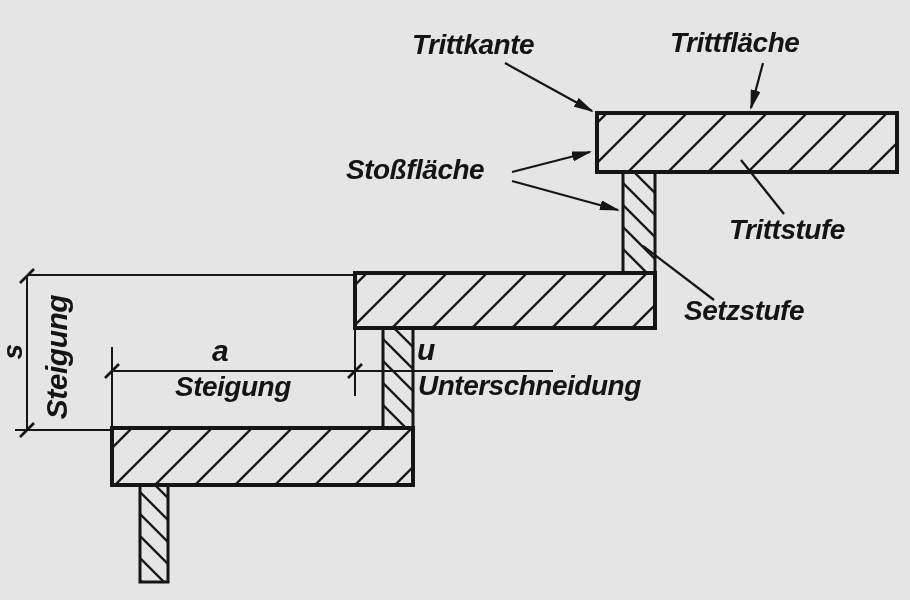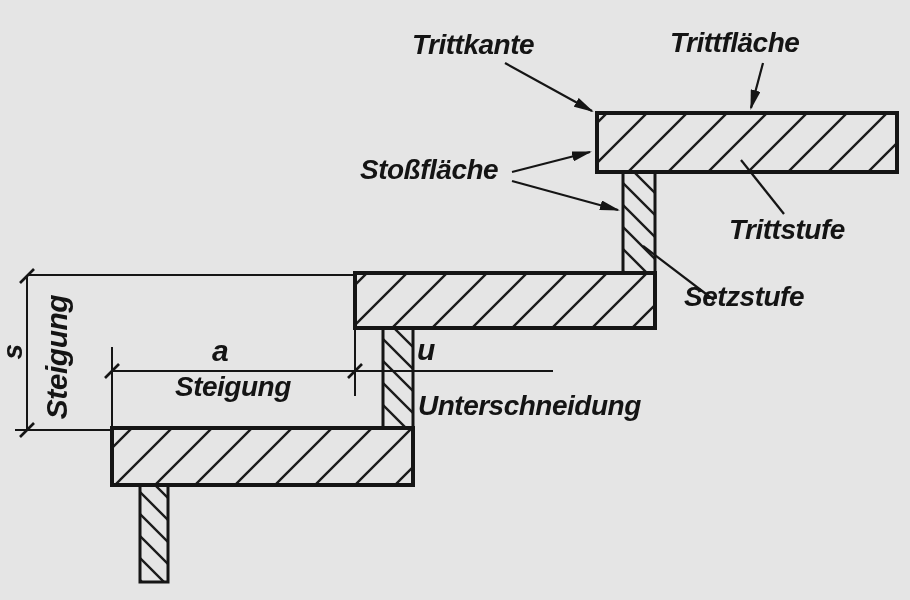--- a/index.html
+++ b/index.html
@@ -88,31 +88,31 @@
       <path d="M512,181 L618,210" marker-end="url(#arrowhead)"></path>
       <path d="M741,160 L784,214"></path>
       <path d="M643,246 L714,300"></path>
     </g>
   </svg>
 
   <div class="lbl fs28" style="left:412px;top:31px;">Trittkante</div>
 
   <div class="lbl fs28" style="left:670px;top:29px;">Trittfläche</div>
 
-  <div class="lbl fs28" style="left:360px;top:156px;">Stoßfläche</div>
+  <div class="lbl fs28" style="left:346px;top:156px;">Stoßfläche</div>
 
   <div class="lbl fs28" style="left:729px;top:216px;text-align:center;">Trittstufe</div>
 
-  <div class="lbl fs28" style="left:684px;top:283px;">Setzstufe</div>
+  <div class="lbl fs28" style="left:684px;top:297px;">Setzstufe</div>
 
   <div class="lbl fs30 rot" style="left:57px;top:357px;">Steigung</div>
 
   <div class="lbl fs28 rot" style="left:13px;top:352px;">s</div>
 
   <div class="lbl fs30" style="left:212px;top:336px;">a</div>
 
   <div class="lbl fs28" style="left:175px;top:373px;">Steigung</div>
 
   <div class="lbl fs30" style="left:417px;top:335px;">u</div>
 
-  <div class="lbl fs28" style="left:418px;top:392px;text-align:center;">Unterschneidung</div>
+  <div class="lbl fs28" style="left:418px;top:372px;text-align:center;">Unterschneidung</div>
 
 </div>
 
 </body></html>

